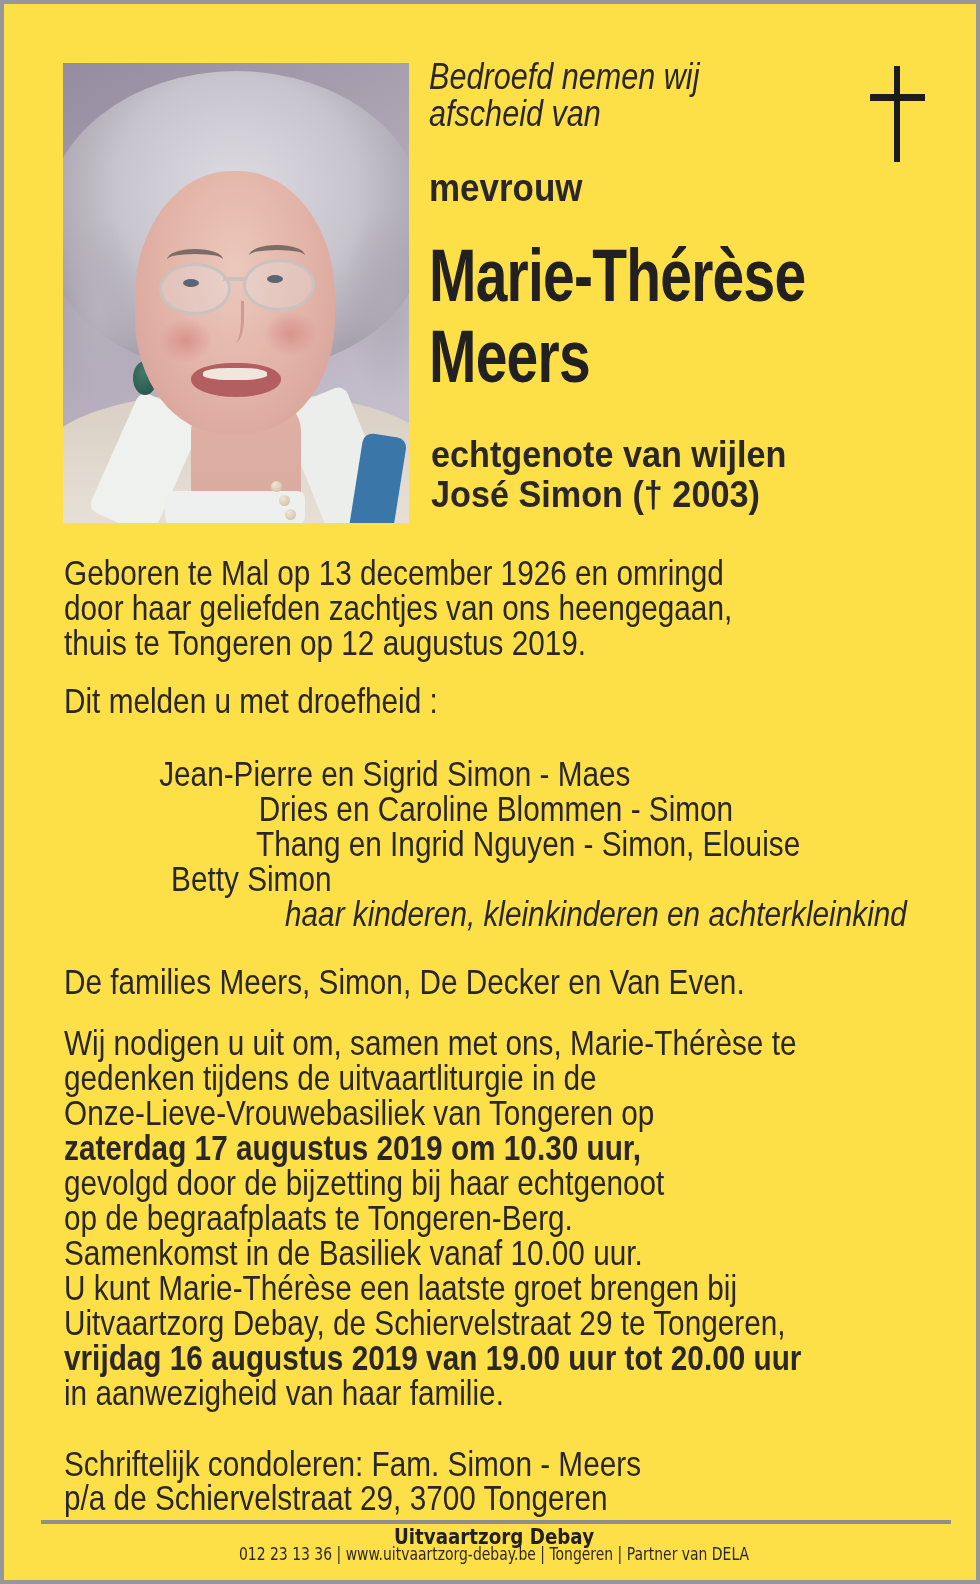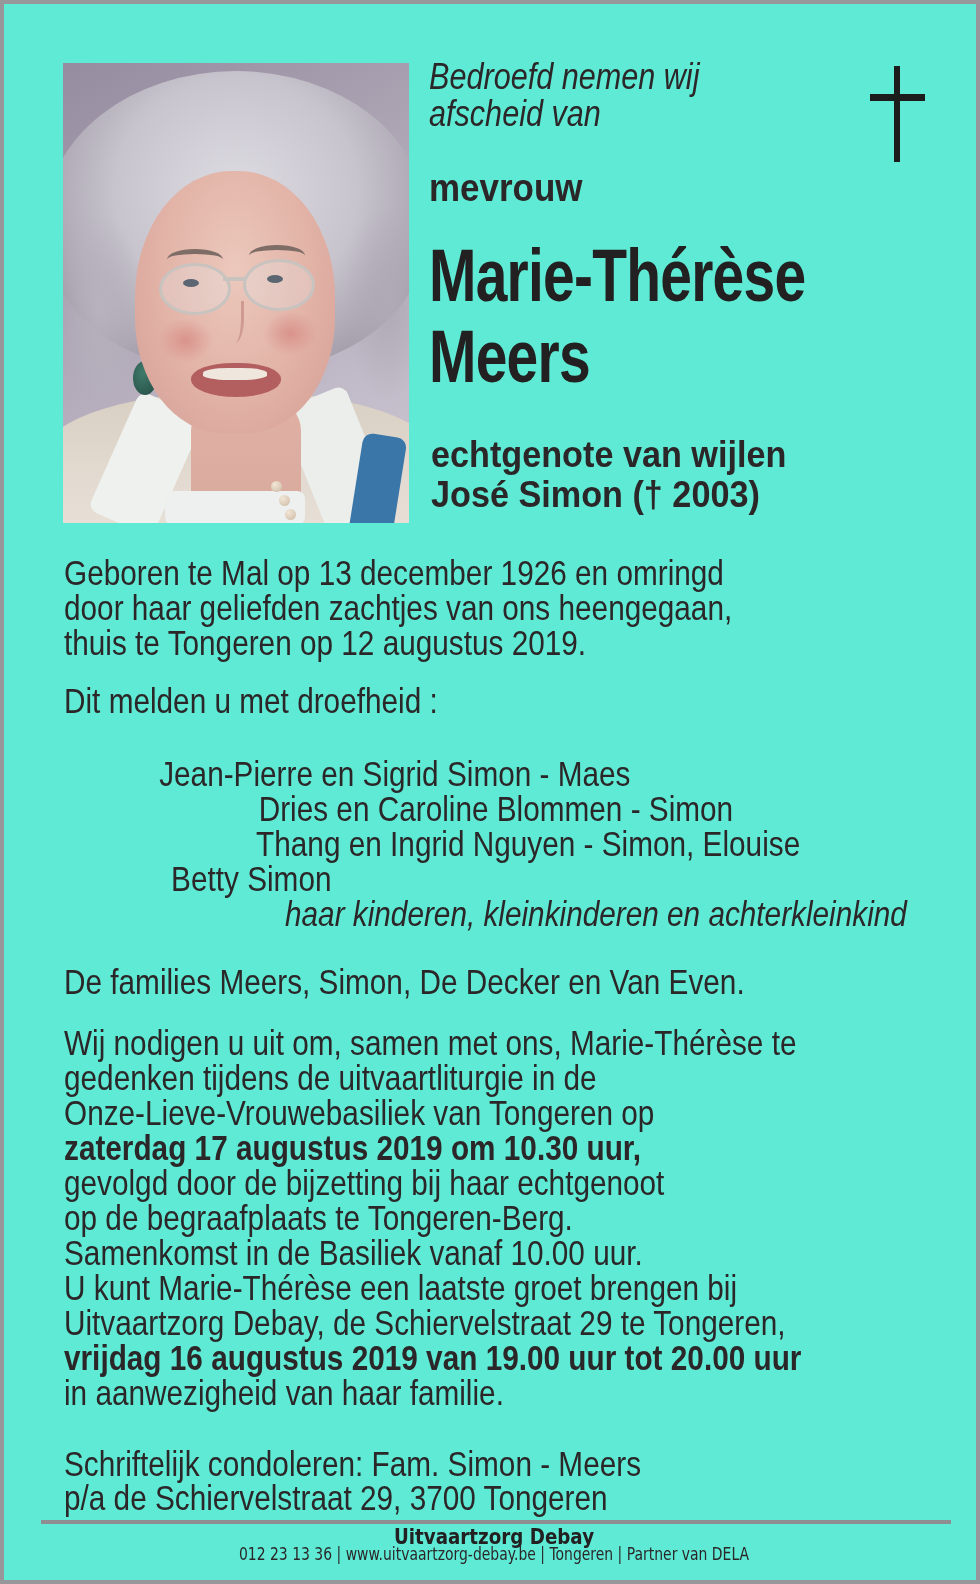--- a/index.html
+++ b/index.html
@@ -1,19 +1,19 @@
 <!DOCTYPE html>
 <html><head>
 <meta charset="utf-8">
 <style>
   html,body{margin:0;padding:0;background:#ffffff;}
   .page{
     position:relative;
     width:980px;height:1584px;
-    background:#5eead4;
+    background:#fde047;
     border:4px solid #97969b;
     box-sizing:border-box;
     overflow:hidden;
     font-family:"Liberation Sans","DejaVu Sans",sans-serif;
     color:#2b2729;
   }
   .abs{position:absolute;}
   .ln{white-space:nowrap;}
   .ln.b{font-weight:bold;}
   .ln.i{font-style:italic;}

